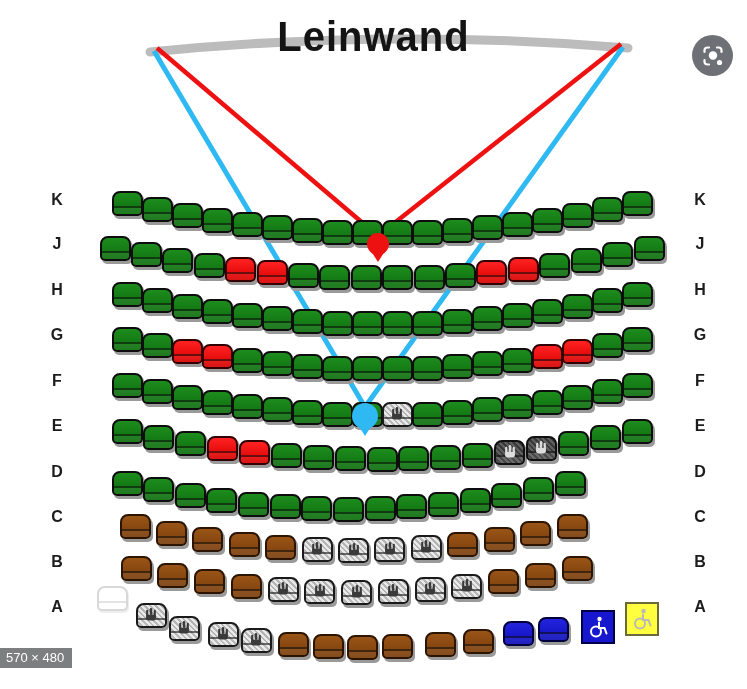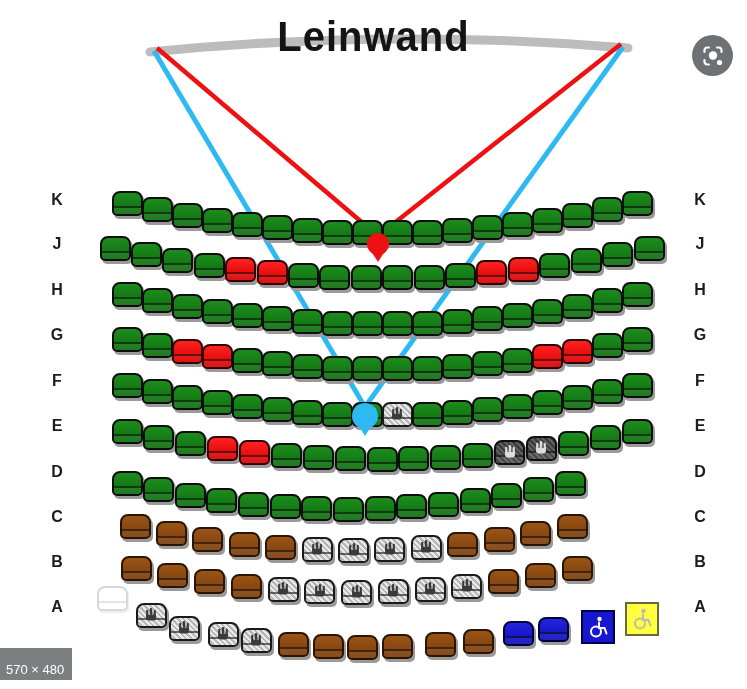--- a/index.html
+++ b/index.html
@@ -54,21 +54,21 @@
   .row-label{
     position:absolute;transform:translate(-50%,-50%);font-size:16px;font-weight:700;
     color:#1c1c1c;z-index:2;
   }
   #lens-button{
     position:absolute;left:692px;top:35px;width:41px;height:41px;border-radius:50%;
     background:#6d7175;display:flex;align-items:center;justify-content:center;z-index:6;cursor:pointer;
   }
   #res-badge{
     position:absolute;left:0;top:648px;background:#7b7f80;color:#ffffff;
-    font-size:13px;padding:14px 8px 3px 6px;z-index:6;
+    font-size:13px;padding:2px 8px 3px 6px;z-index:6;
   }
 </style>
 </head>
 <body>
 
 <div id="stage">
 
   <svg id="overlay-svg" width="747" height="689" viewBox="0 0 747 689">
       <path d="M150 52 Q388 28 628 48" stroke="#bcbcbc" stroke-width="9" fill="none" stroke-linecap="round"></path>
       <line x1="154" y1="51" x2="365" y2="407" stroke="#2fb9f2" stroke-width="5"></line>

